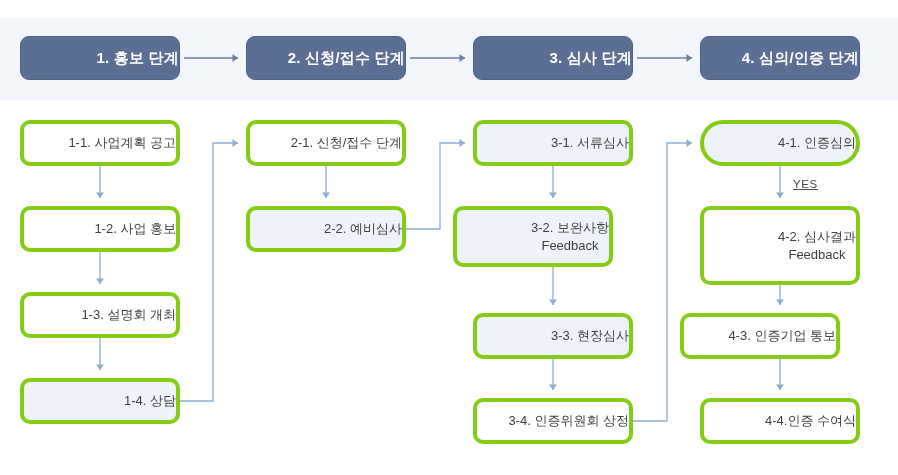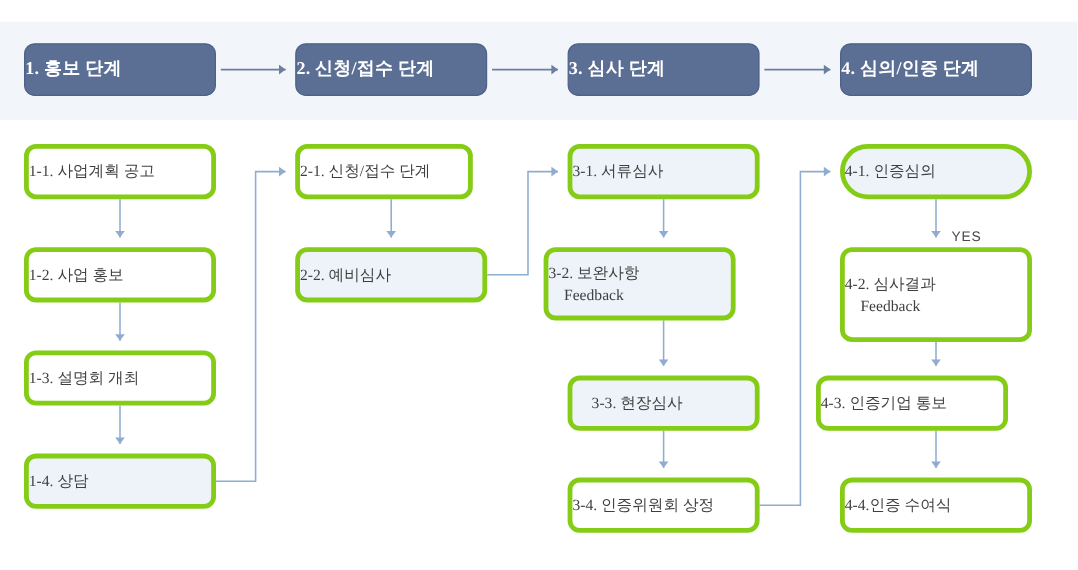--- a/index.html
+++ b/index.html
@@ -24,24 +24,23 @@
     top: 18px;
     width: 898px;
     height: 82px;
     background: #f2f5fa;
   }
   .node {
     position: absolute;
     box-sizing: border-box;
     display: flex;
     align-items: center;
-    justify-content: flex-start;
+    justify-content: flex-end;
     text-align: center;
     line-height: 1.35;
-    font-family: Liberation Serif, serif;
   }
   .phase-node {
     background: #5b6e94;
     border: 1px solid #4e6188;
     border-radius: 9px;
     color: #ffffff;
     font-size: 15px;
     font-weight: bold;
     letter-spacing: 0.2px;
   }
@@ -184,21 +183,21 @@
       </div>
       <div class="node step-node" style="left: 20px; top: 206px; width: 160px; height: 46px;">
         <span>1-2. 사업 홍보</span>
       </div>
       <div class="node step-node" style="left: 20px; top: 292px; width: 160px; height: 46px;">
         <span>1-3. 설명회 개최</span>
       </div>
       <div class="node step-node filled" style="left: 20px; top: 378px; width: 160px; height: 46px;">
         <span>1-4. 상담</span>
       </div>
-      <div class="node step-node" style="left: 246px; top: 120px; width: 148px; height: 46px;">
+      <div class="node step-node" style="left: 246px; top: 120px; width: 160px; height: 46px;">
         <span>2-1. 신청/접수 단계</span>
       </div>
       <div class="node step-node filled" style="left: 246px; top: 206px; width: 160px; height: 46px;">
         <span>2-2. 예비심사</span>
       </div>
       <div class="node step-node filled" style="left: 473px; top: 120px; width: 160px; height: 46px;">
         <span>3-1. 서류심사</span>
       </div>
       <div class="node step-node filled" style="left: 453px; top: 206px; width: 160px; height: 61px;">
         <span>3-2. 보완사항<br>Feedback</span>
@@ -216,16 +215,16 @@
         <span>4-2. 심사결과<br>Feedback</span>
       </div>
       <div class="node step-node" style="left: 660px; top: 313px; width: 160px; height: 46px; margin-left: 20px;">
         <span>4-3. 인증기업 통보</span>
       </div>
       <div class="node step-node" style="left: 700px; top: 398px; width: 160px; height: 46px;">
         <span>4-4.인증 수여식</span>
       </div>
     </div>
   <div id="label-layer">
-      <div class="edge-label" style="left: 793px; top: 192px;">YES</div>
+      <div class="edge-label" style="left: 793px; top: 178px; text-decoration: underline;">YES</div>
     </div>
 
 </div>
 
 </body></html>

